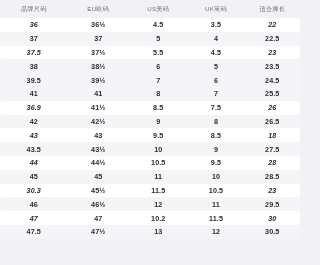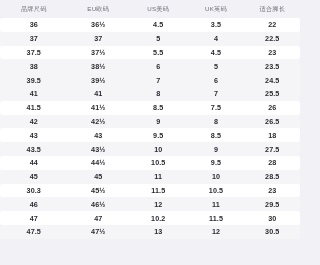--- a/index.html
+++ b/index.html
@@ -64,24 +64,26 @@
   }
   tbody tr.row-even td {
     background: #f5f5f8;
     margin-left: 48px;
   }
 
   
   tbody tr.row-odd td:first-child {
     border-top-left-radius: 2px;
     border-bottom-left-radius: 2px;
+    font-style: italic;
   }
   tbody tr.row-odd td:last-child {
     border-top-right-radius: 2px;
     border-bottom-right-radius: 2px;
+    font-style: italic;
   }
 </style>
 </head>
 <body>
 
 <div id="size-chart">
   <table class="chart-table">
     <colgroup>
       <col class="c-cn">
         <col class="c-eu">
@@ -135,21 +137,21 @@
           <td>24.5</td>
         </tr>
         <tr class="row-even">
           <td>41</td>
           <td>41</td>
           <td>8</td>
           <td>7</td>
           <td>25.5</td>
         </tr>
         <tr class="row-odd">
-          <td>41.5</td>
+          <td>36.9</td>
           <td>41½</td>
           <td>8.5</td>
           <td>7.5</td>
           <td>26</td>
         </tr>
         <tr class="row-even">
           <td>42</td>
           <td>42½</td>
           <td>9</td>
           <td>8</td>

